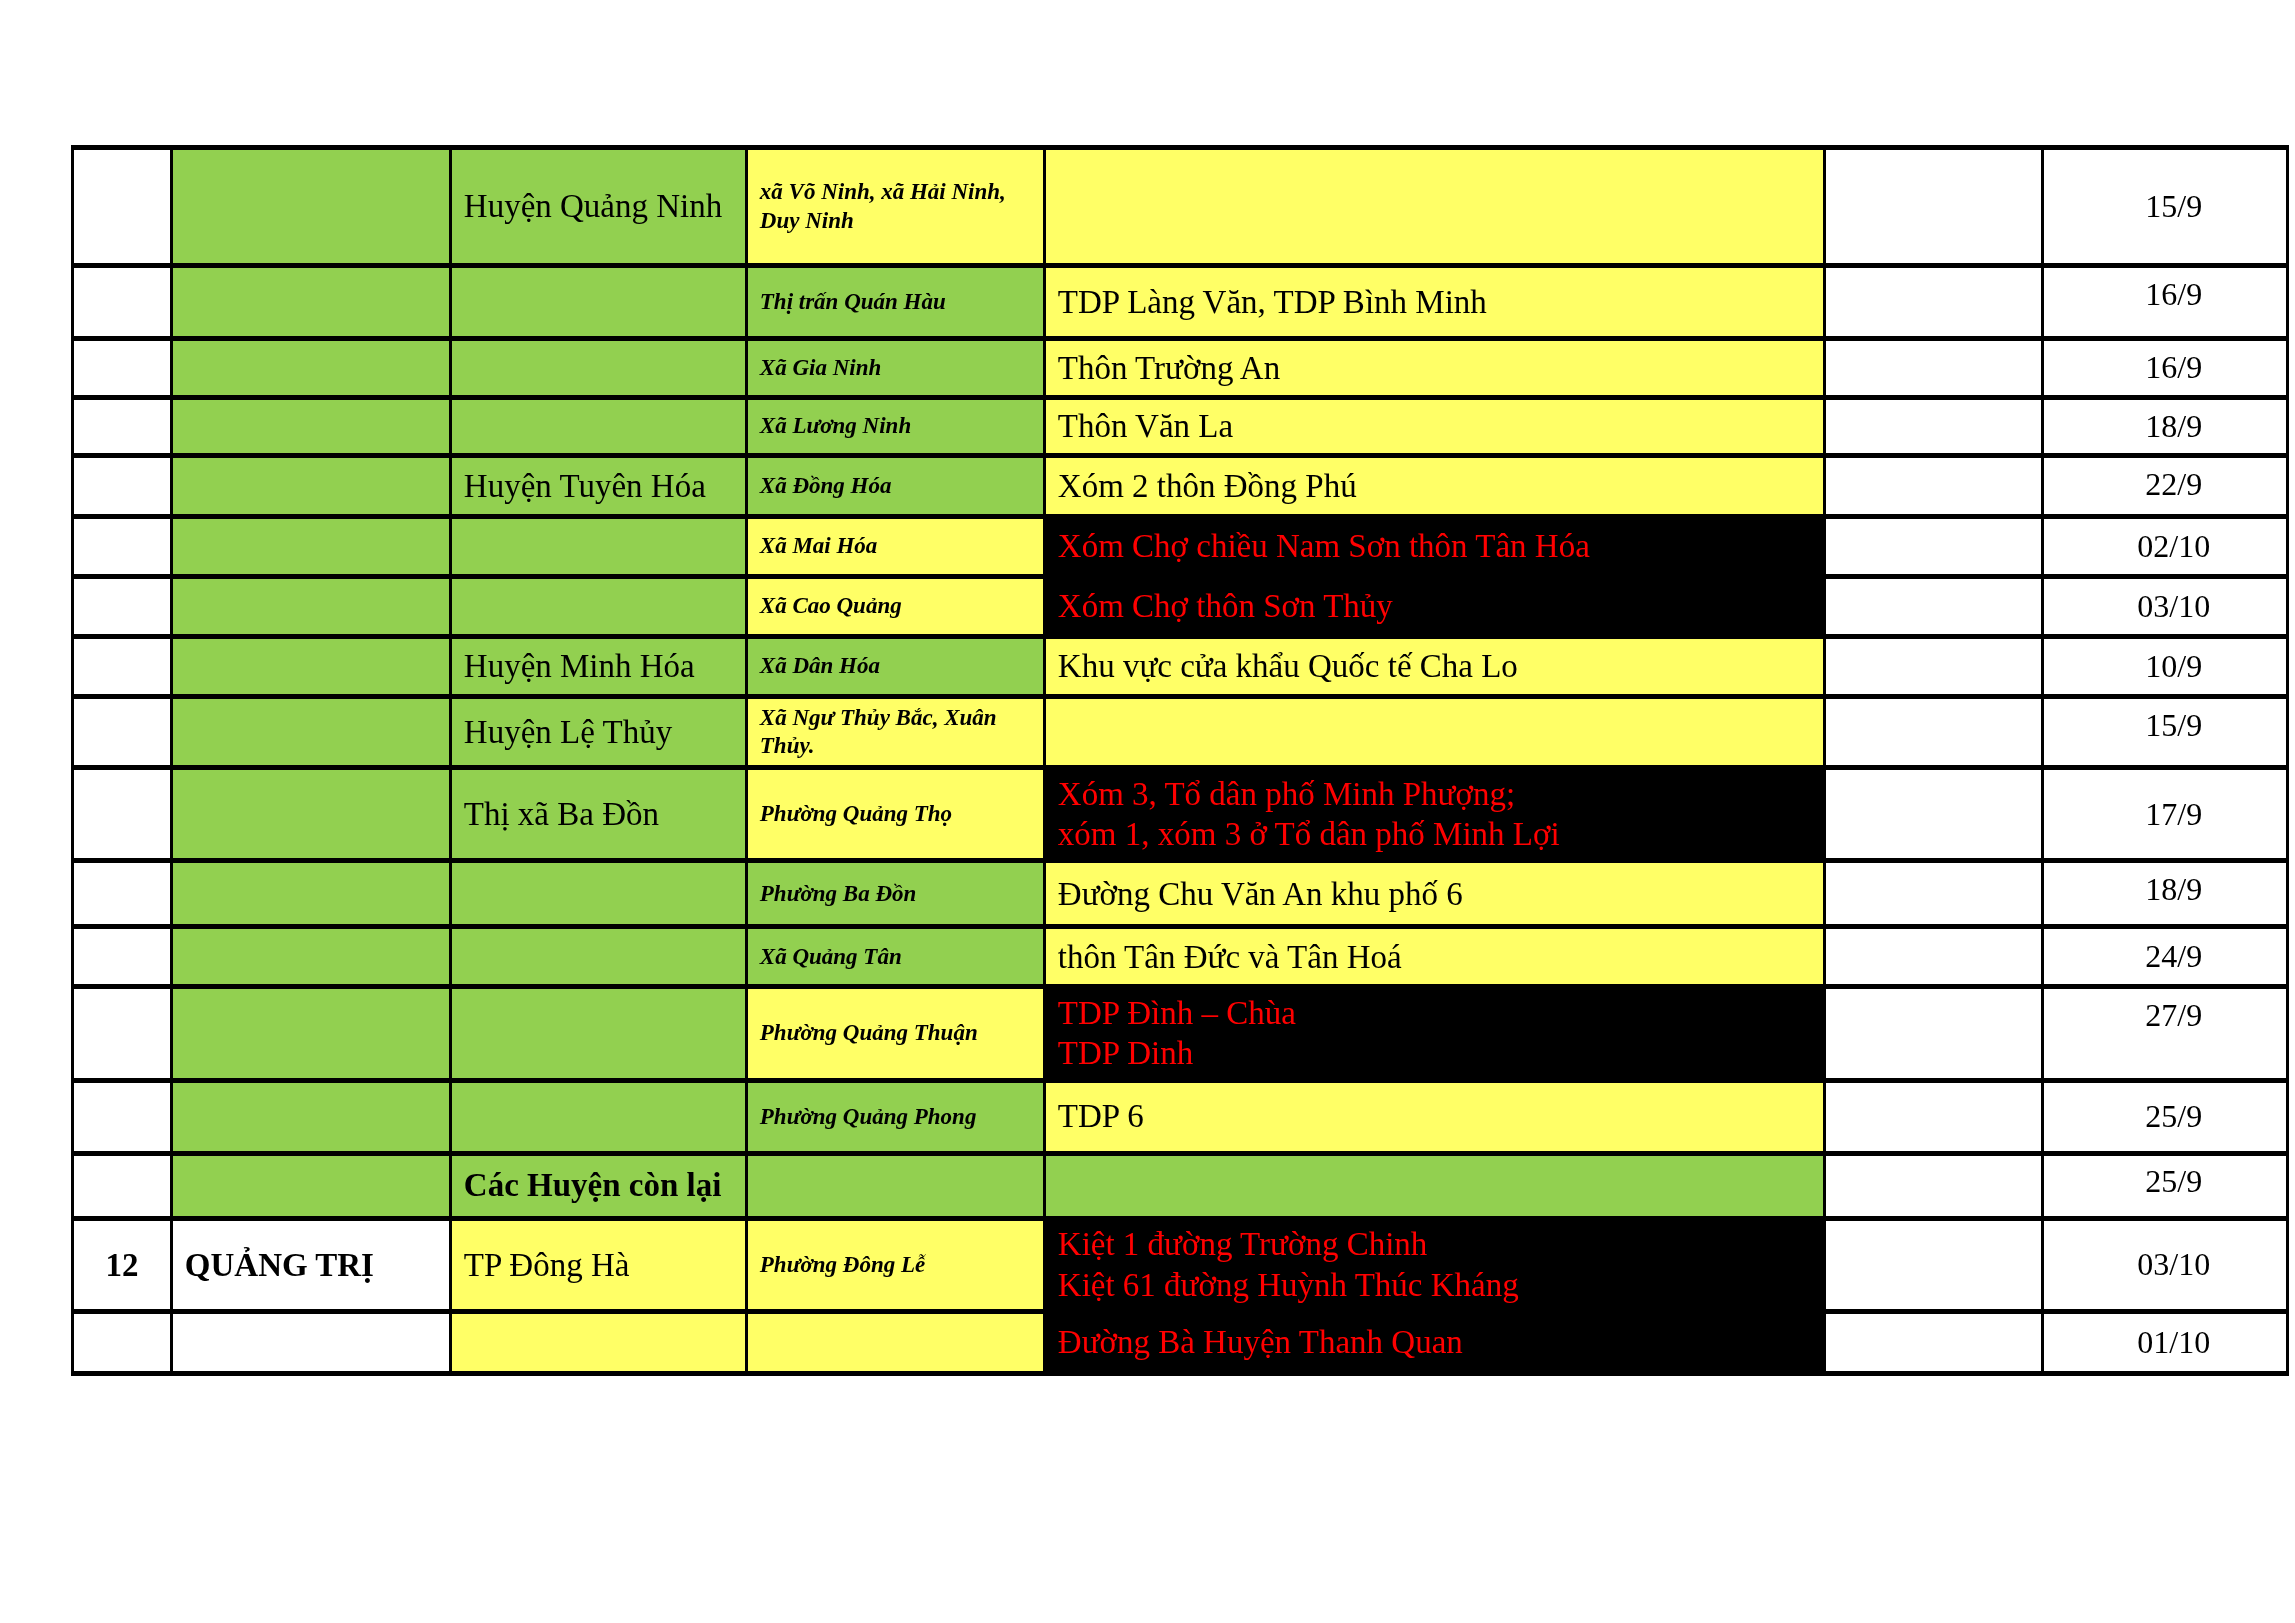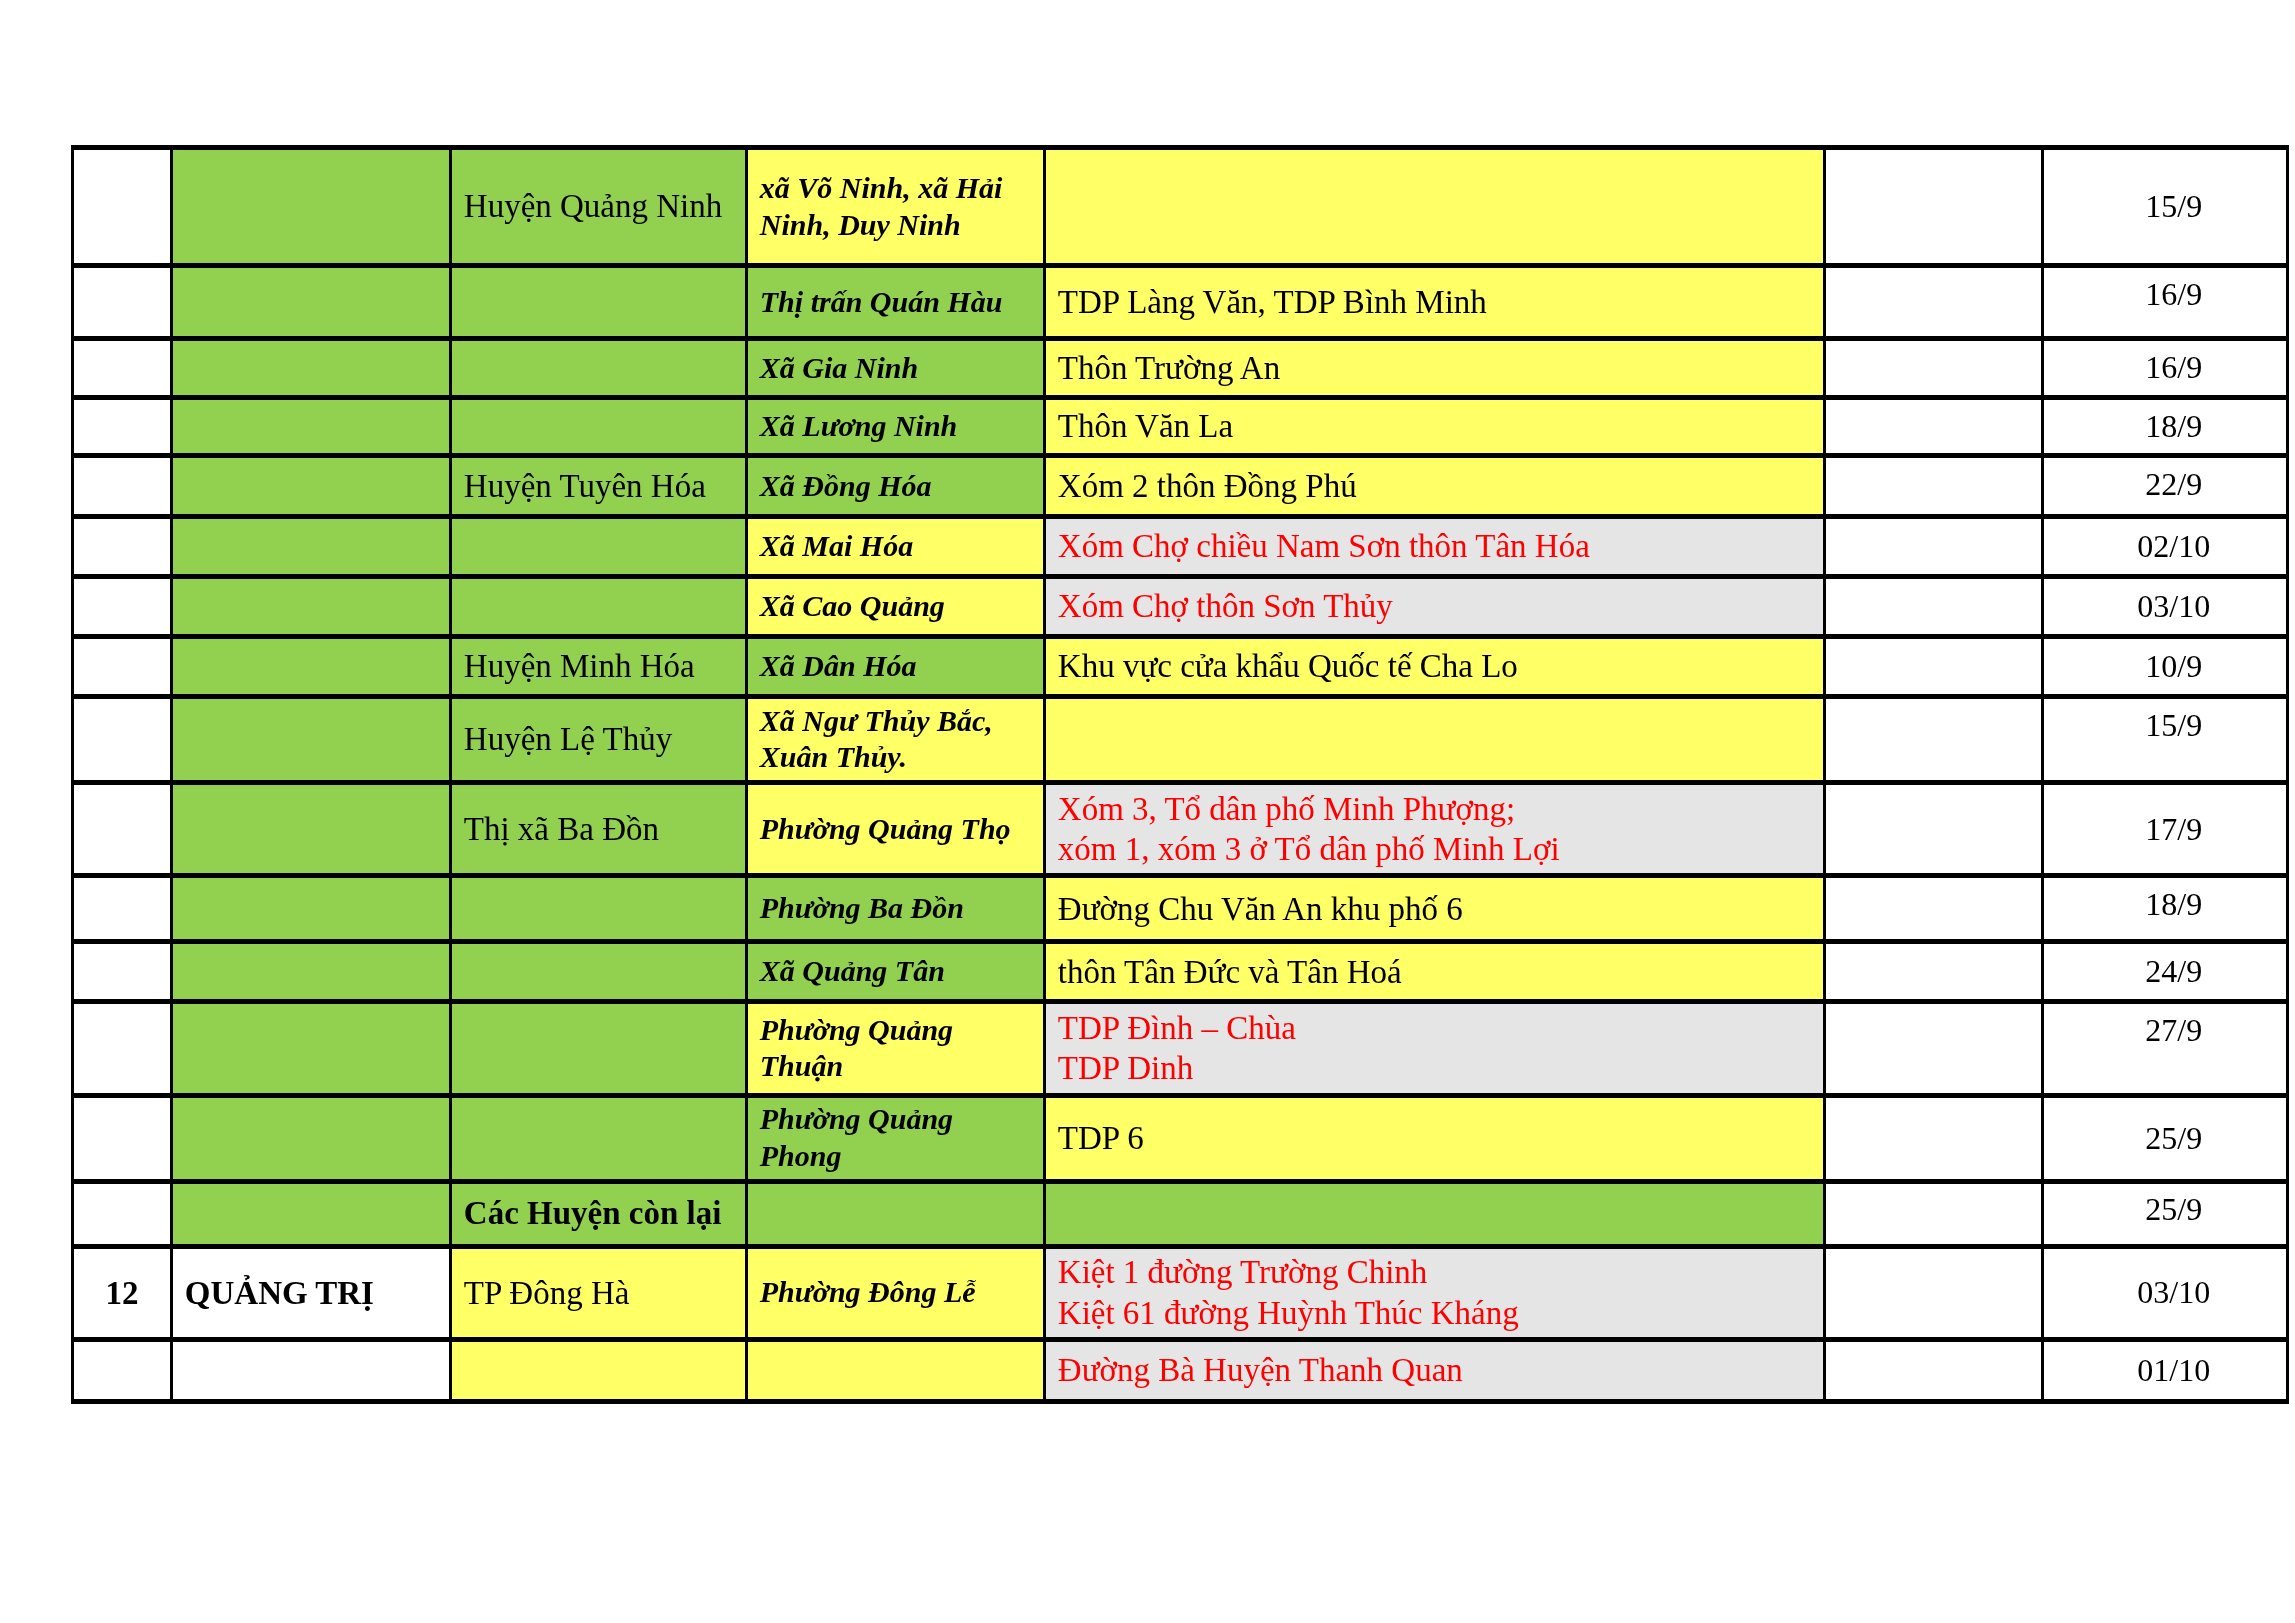--- a/index.html
+++ b/index.html
@@ -18,31 +18,31 @@
     border-right:3.3px solid #000;
     font-size:33px;line-height:1.22;color:#000;
     vertical-align:middle;
     padding:3.9px 10.5px 3.9px 11.8px;
     white-space:pre-line;
     overflow:hidden;
     word-wrap:break-word;
   }
   
   .col-0{text-align:center;padding-left:2.6px;padding-right:2.6px;}
-  .col-3{font-size:30px;padding-right:10.5px;}
+  .col-3{font-size:23px;padding-right:10.5px;}
   .col-6{text-align:center;padding-left:20px;padding-right:2.6px;font-size:32px;}
   
   .fmt-bi{font-weight:bold;font-style:italic;}
   .fmt-b{font-weight:bold;}
   .fmt-r{color:#FF0000;}
   
   .bg-w{background:#ffffff;}
   .bg-g{background:#92D050;}
   .bg-y{background:#FFFF66;}
-  .bg-s{background:#e5e5e5;}
+  .bg-s{background:#000000;}
   
   .v-top{vertical-align:top;padding-top:6.5px;}
 </style>
 </head>
 <body>
 
 <table id="schedule">
   <colgroup id="cols">
       <col style="width: 99px;">
       <col style="width: 279px;">

